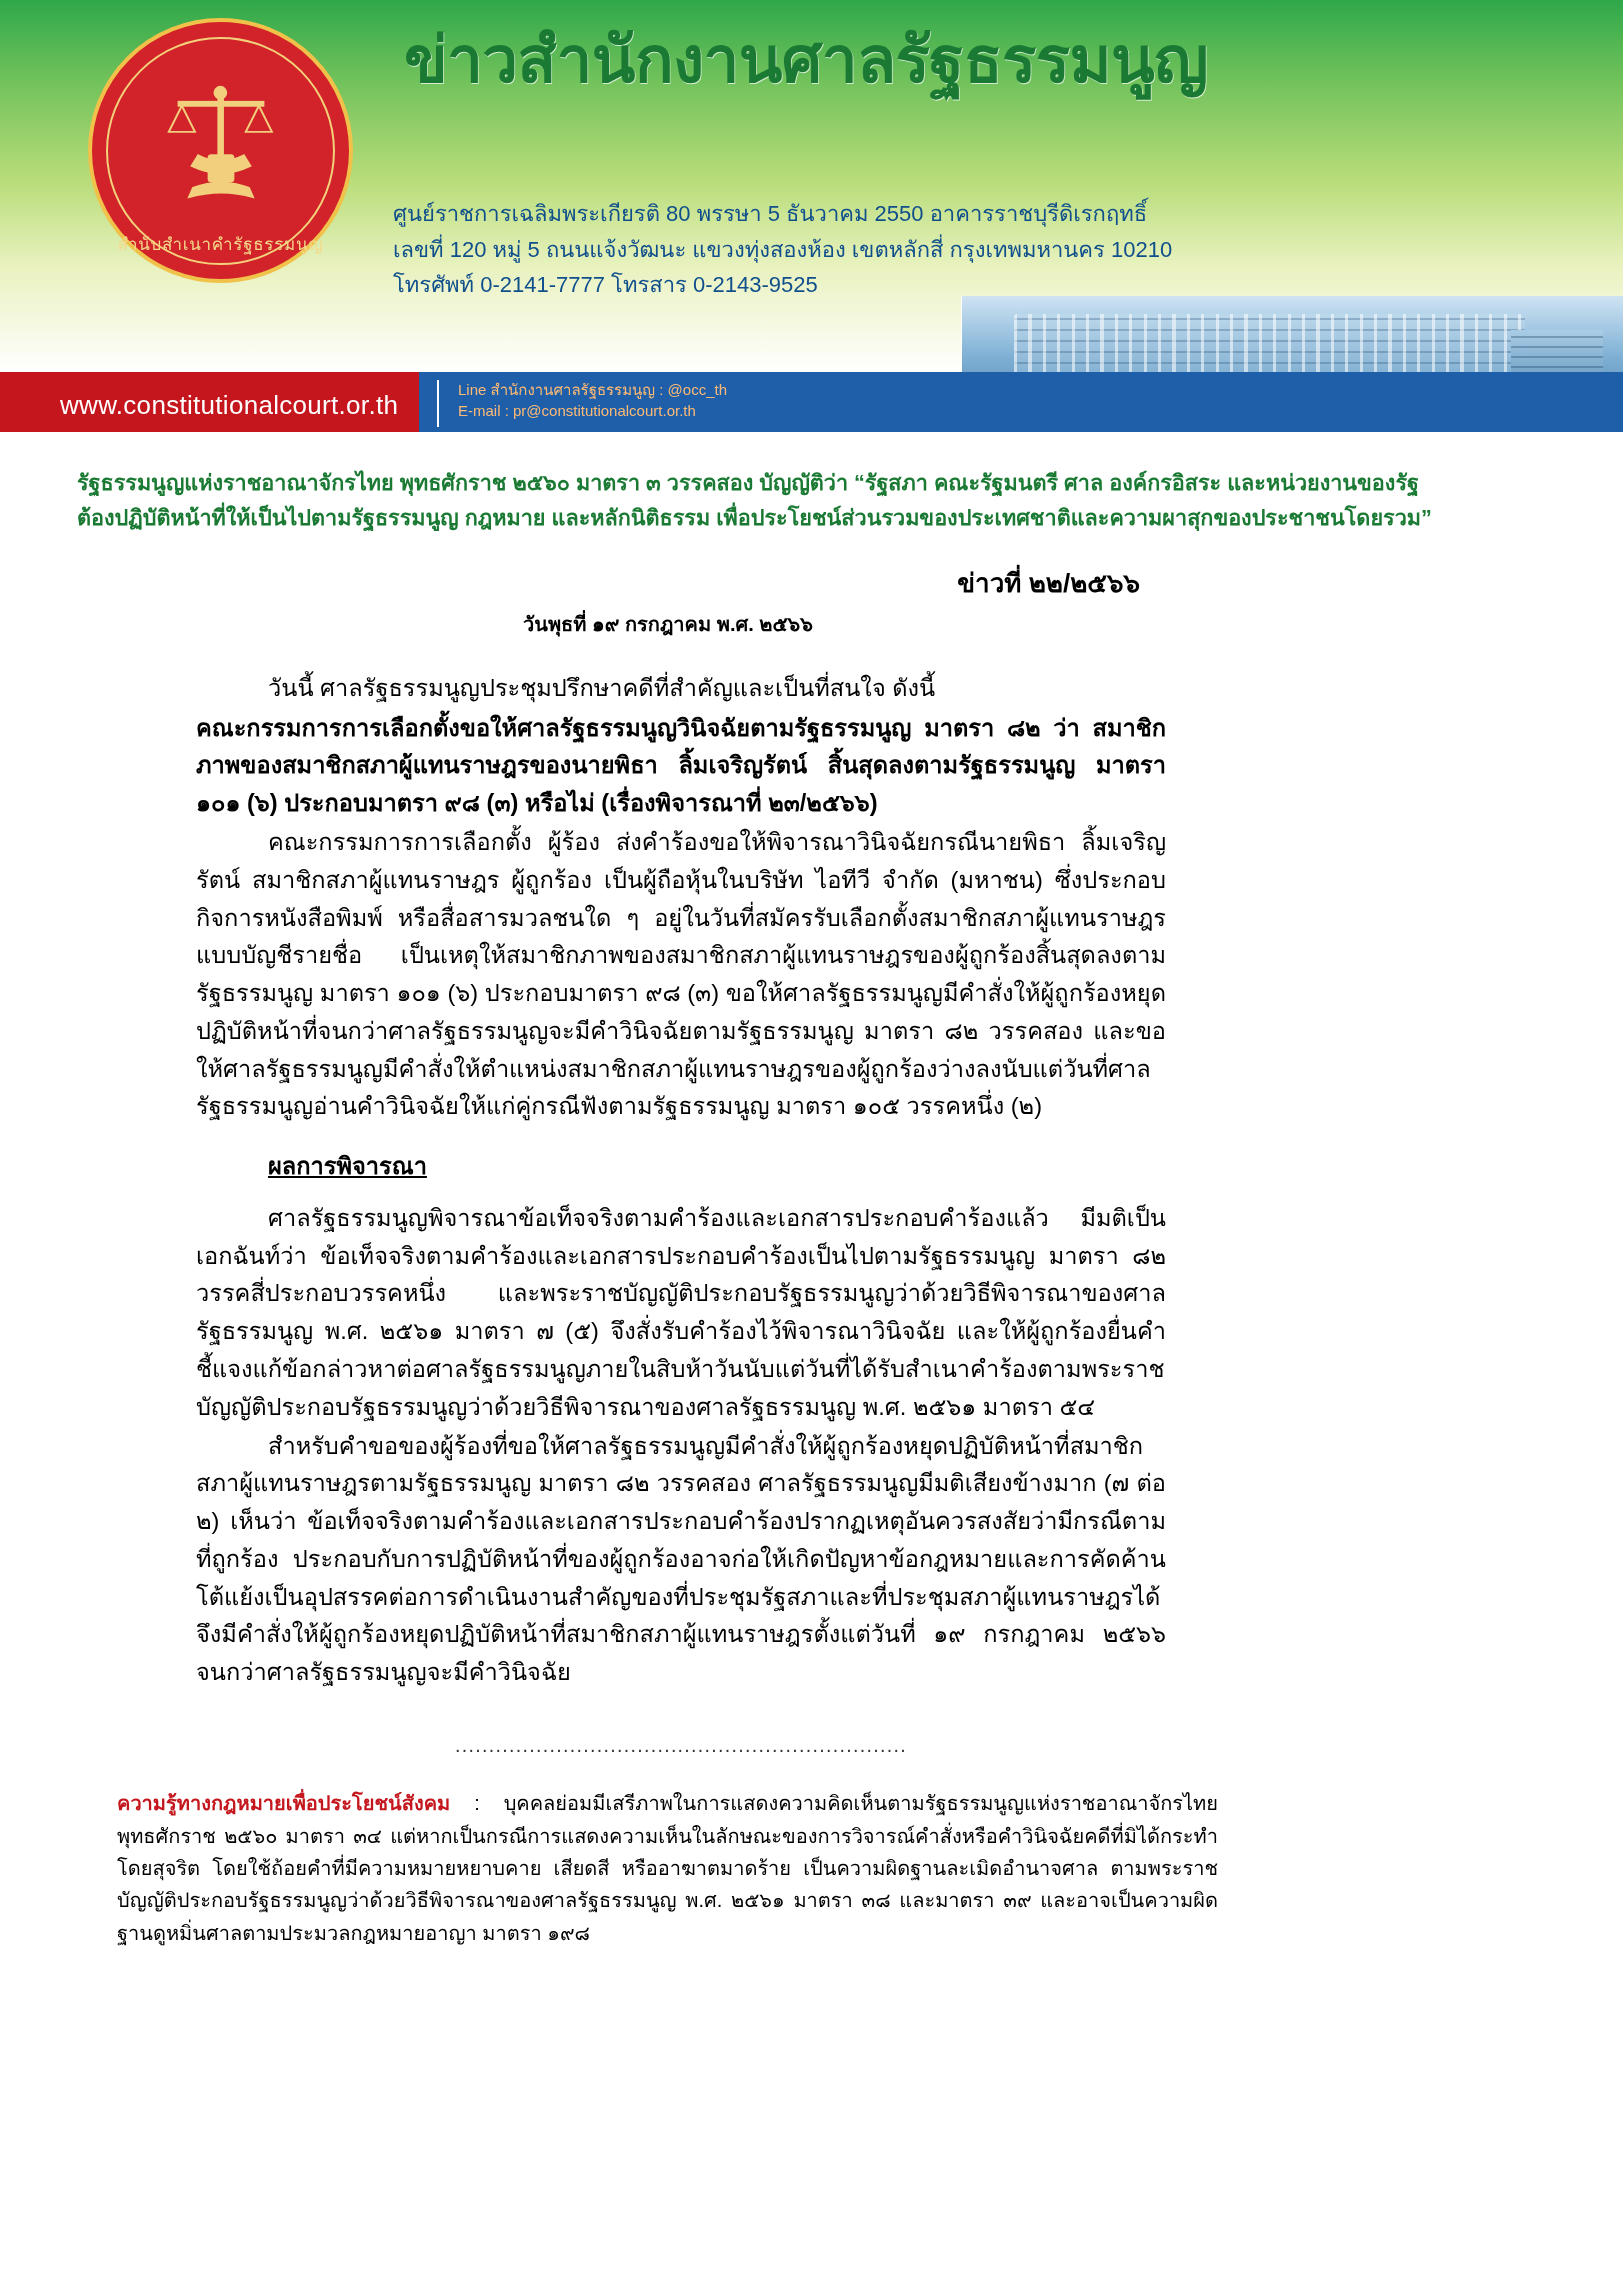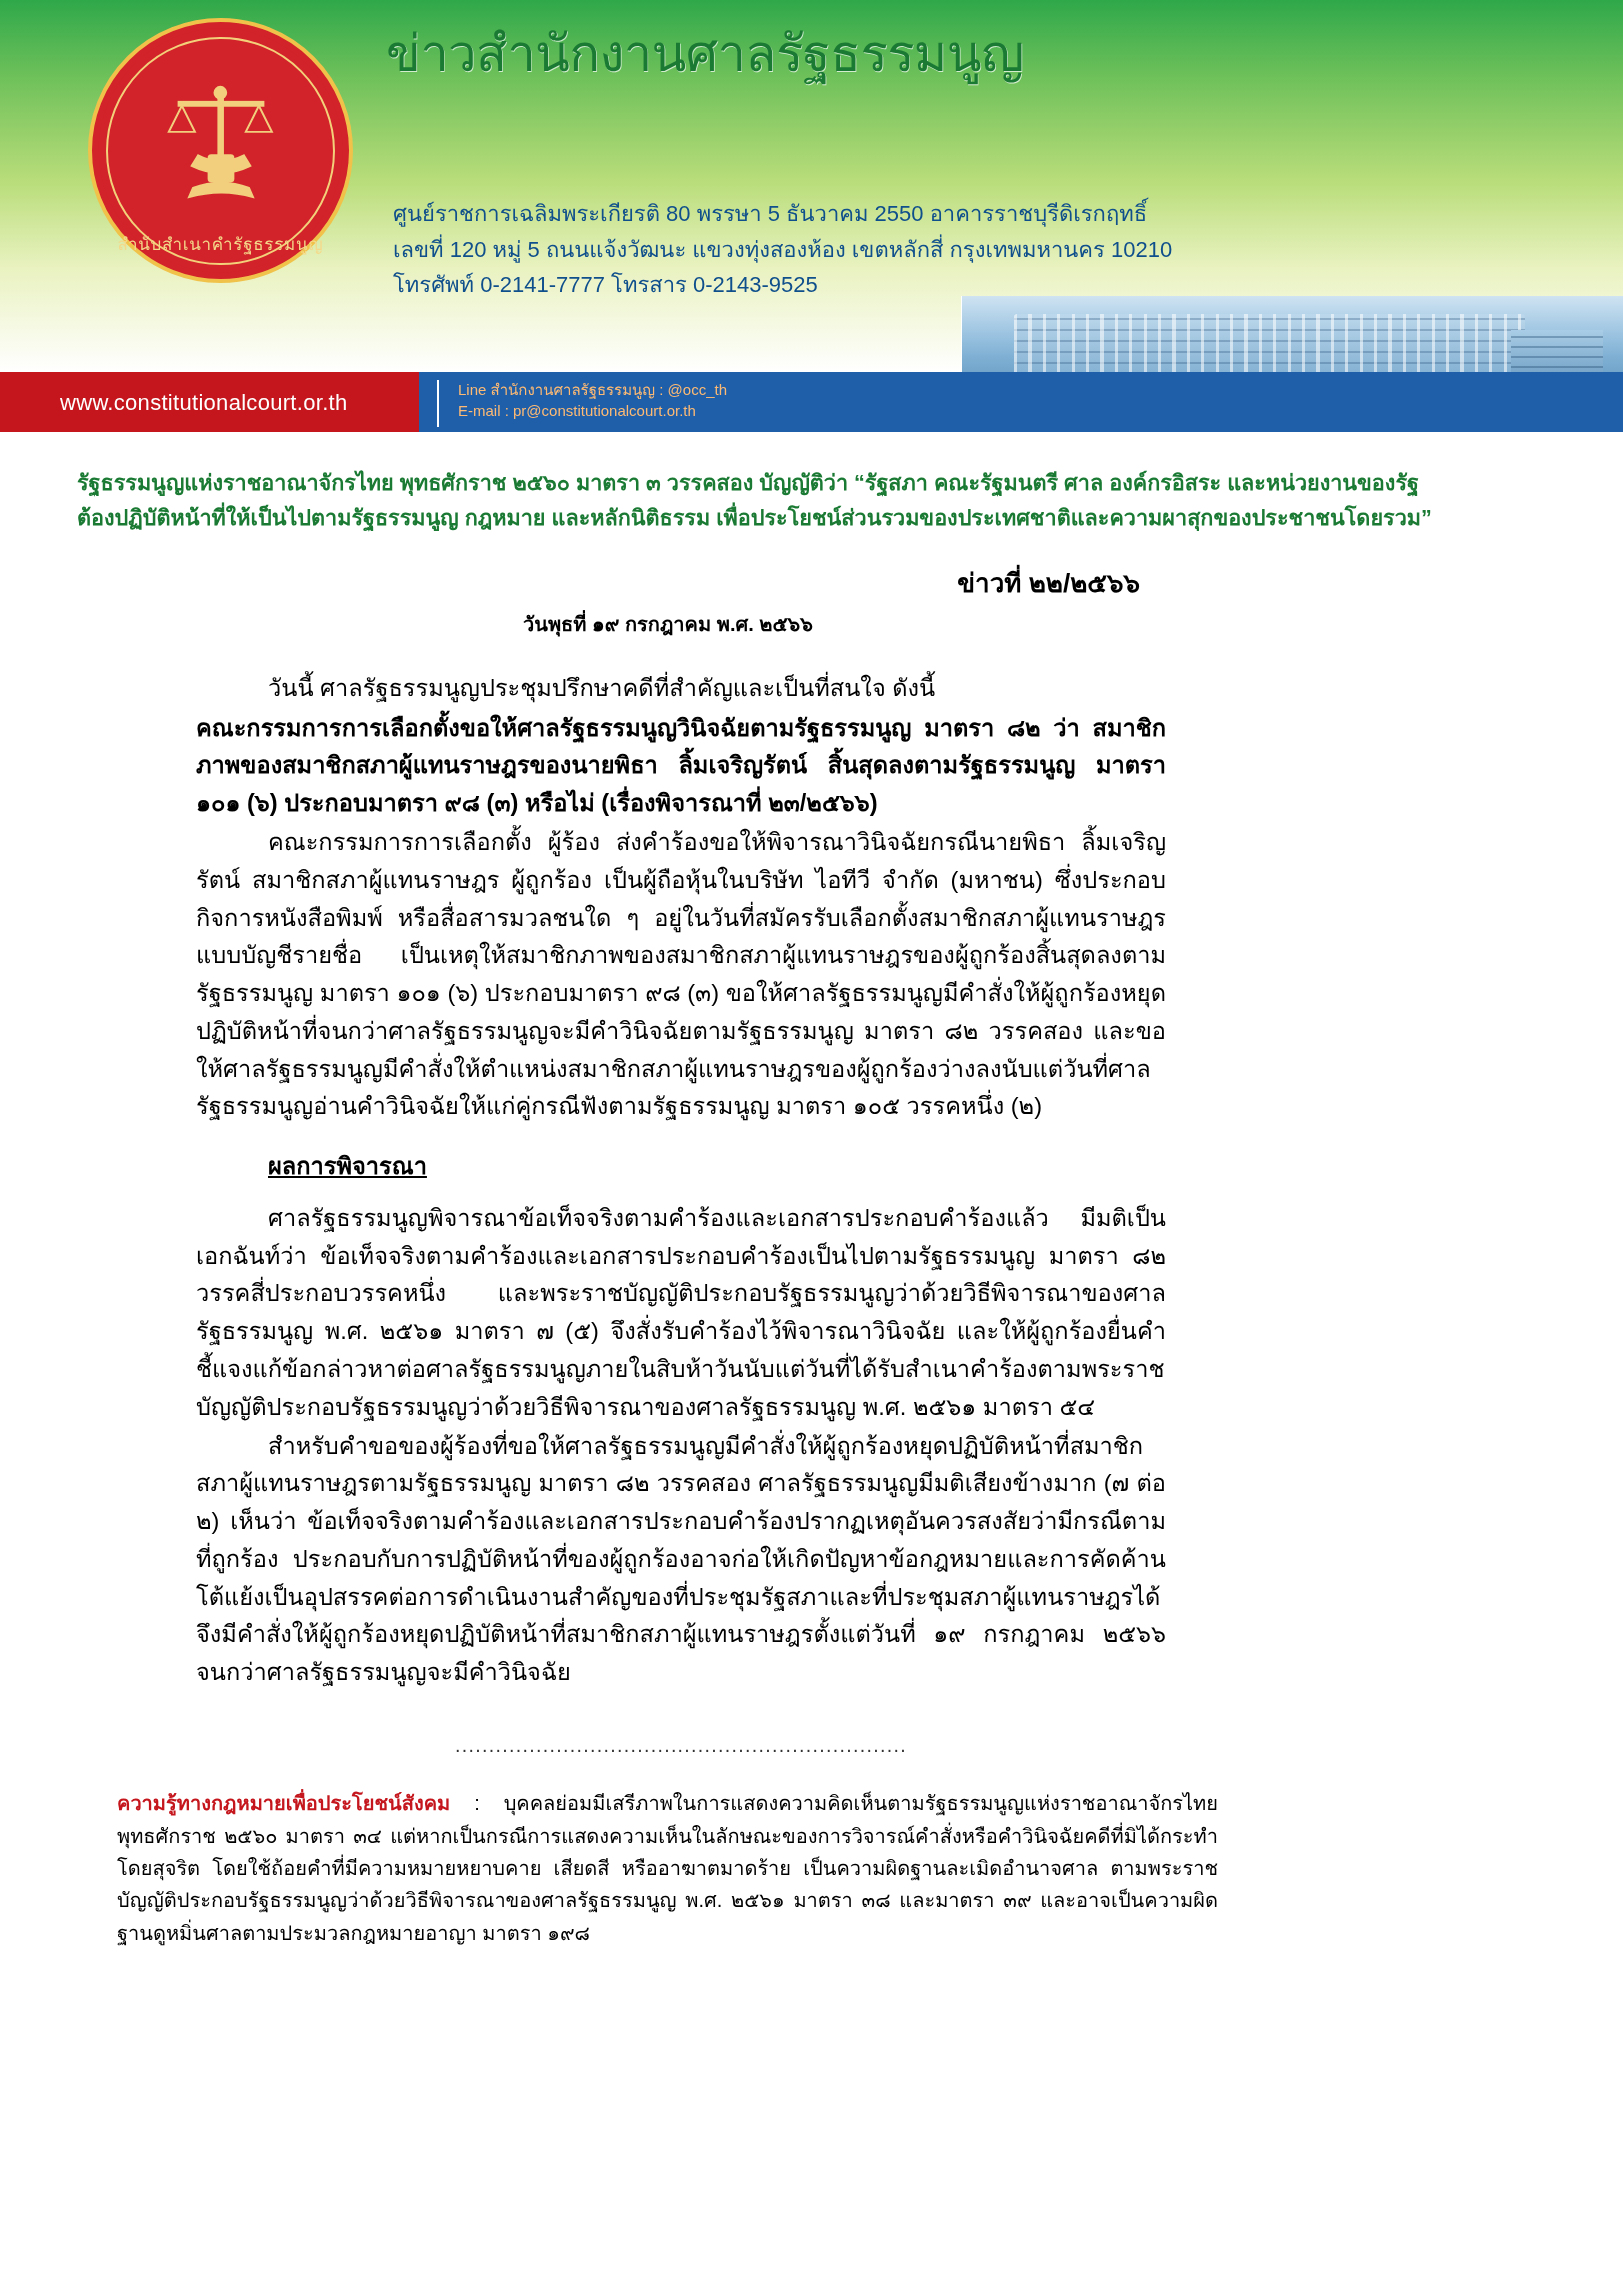--- a/index.html
+++ b/index.html
@@ -89,25 +89,25 @@
     content: "";
     position: absolute;
     right: 19.6px; top: 34px; width: 92px; bottom: 0;
     background:
       repeating-linear-gradient(0deg, rgba(30,70,110,.35) 0 2px, rgba(255,255,255,0) 2px 9.8px),
       linear-gradient(180deg,#a9cde6,#5c8fb8);
   }
 
   .head-title {
     position: absolute;
-    left: 386px;
+    left: 404px;
     top: 26px;
     width: 1178px;
-    font-size: 51px;
-    font-weight: normal;
+    font-size: 64px;
+    font-weight: bold;
     color: #1a7a33;
     letter-spacing: -0.7px;
     line-height: 1.08;
     white-space: nowrap;
     text-shadow: 0.7px 0.7px 0 rgba(255,255,255,.7);
   }
   .head-lines {
     position: absolute;
     left: 393px;
     top: 196px;
@@ -129,21 +129,21 @@
   }
   .blue-bar .bb-red {
     position: absolute;
     left: 0; top: 0; bottom: 0;
     width: 419px;
     background: #c4161c;
   }
   .bb-web {
     position: absolute;
     left: 60px; top: 18.3px;
-    font-size: 22px;
+    font-size: 26px;
     color: #ffffff;
     letter-spacing: 0.3px;
   }
   .bb-right {
     position: absolute;
     left: 458px; top: 6.5px;
     font-size: 15px;
     line-height: 1.45;
     color: #fdba74;
   }

